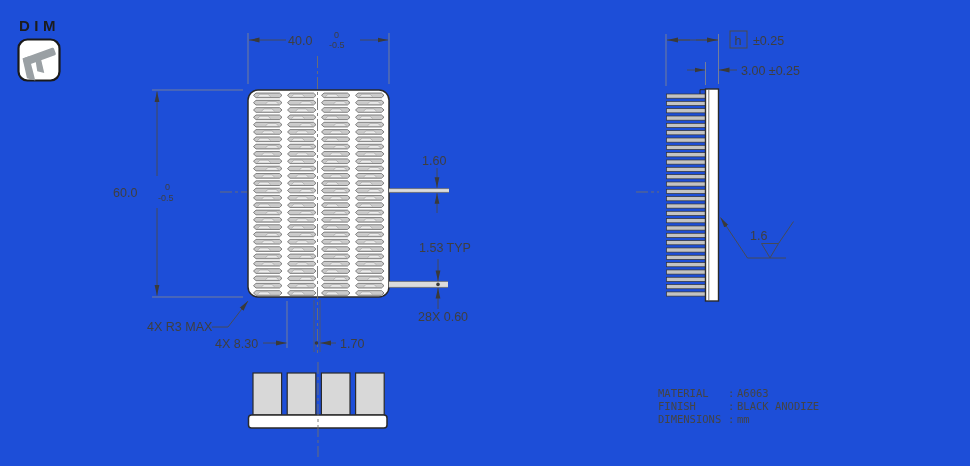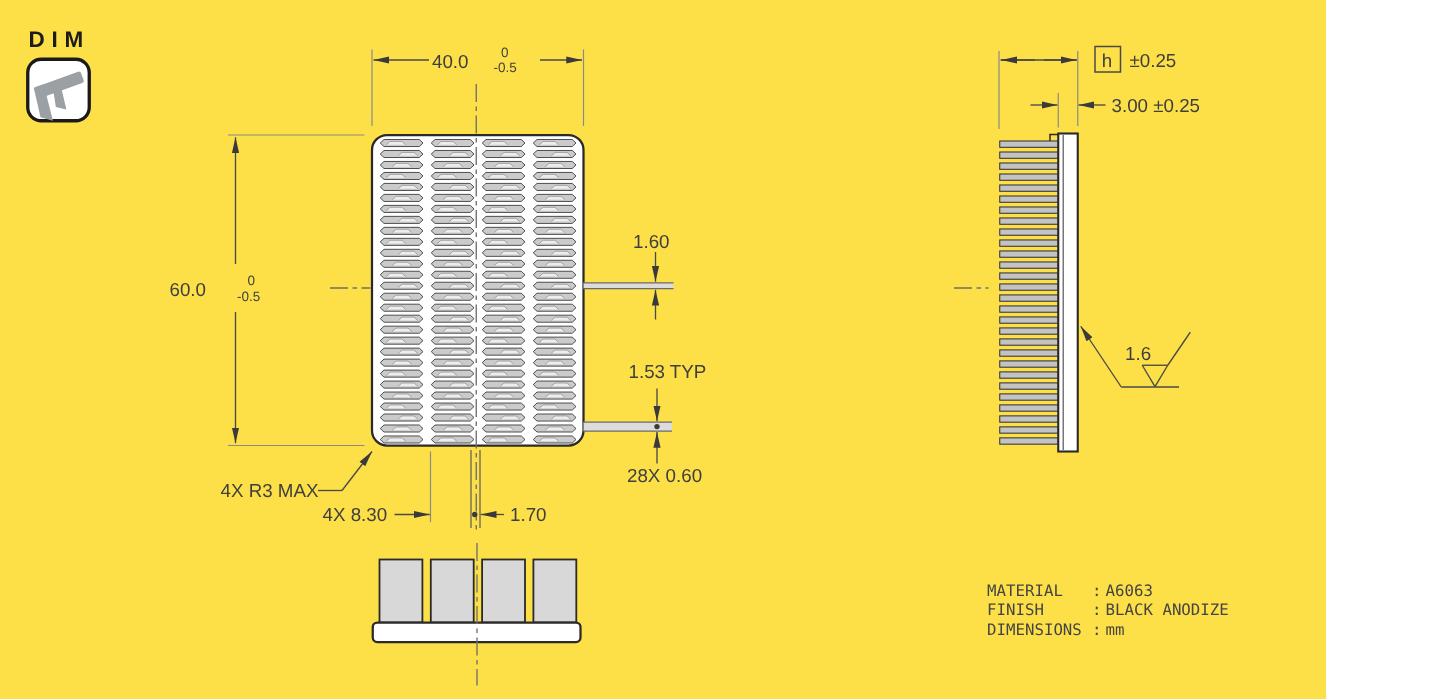--- a/index.html
+++ b/index.html
@@ -1,16 +1,16 @@
 <!DOCTYPE html>
 <html><head>
 <meta charset="utf-8">
 <style>
   html,body{margin:0;padding:0;background:#ffffff;}
-  .stage{position:relative;width:884px;height:466px;background:#fde047;overflow:hidden;
+  .stage{position:relative;width:970px;height:466px;background:#1d4ed8;overflow:hidden;
          font-family:"Liberation Sans", sans-serif;}
   svg{position:absolute;left:0;top:0;}
   text{fill:#3f3f3f;}
   .dimtxt{font-family:"Liberation Sans", sans-serif;font-size:12.5px;fill:#3f3f3f;}
   .toltxt{font-family:"Liberation Sans", sans-serif;font-size:9px;fill:#3f3f3f;}
   .notetxt{font-family:"DejaVu Sans Mono", monospace;font-size:10.5px;fill:#444;}
   .dimlabel{font-family:"Liberation Sans", sans-serif;font-size:15px;font-weight:bold;
             letter-spacing:4.5px;fill:#1c1c1c;}
   .ext{stroke:#8a8a8a;stroke-width:0.8;}
   .dim{stroke:#4a4a4a;stroke-width:0.9;fill:none;}

